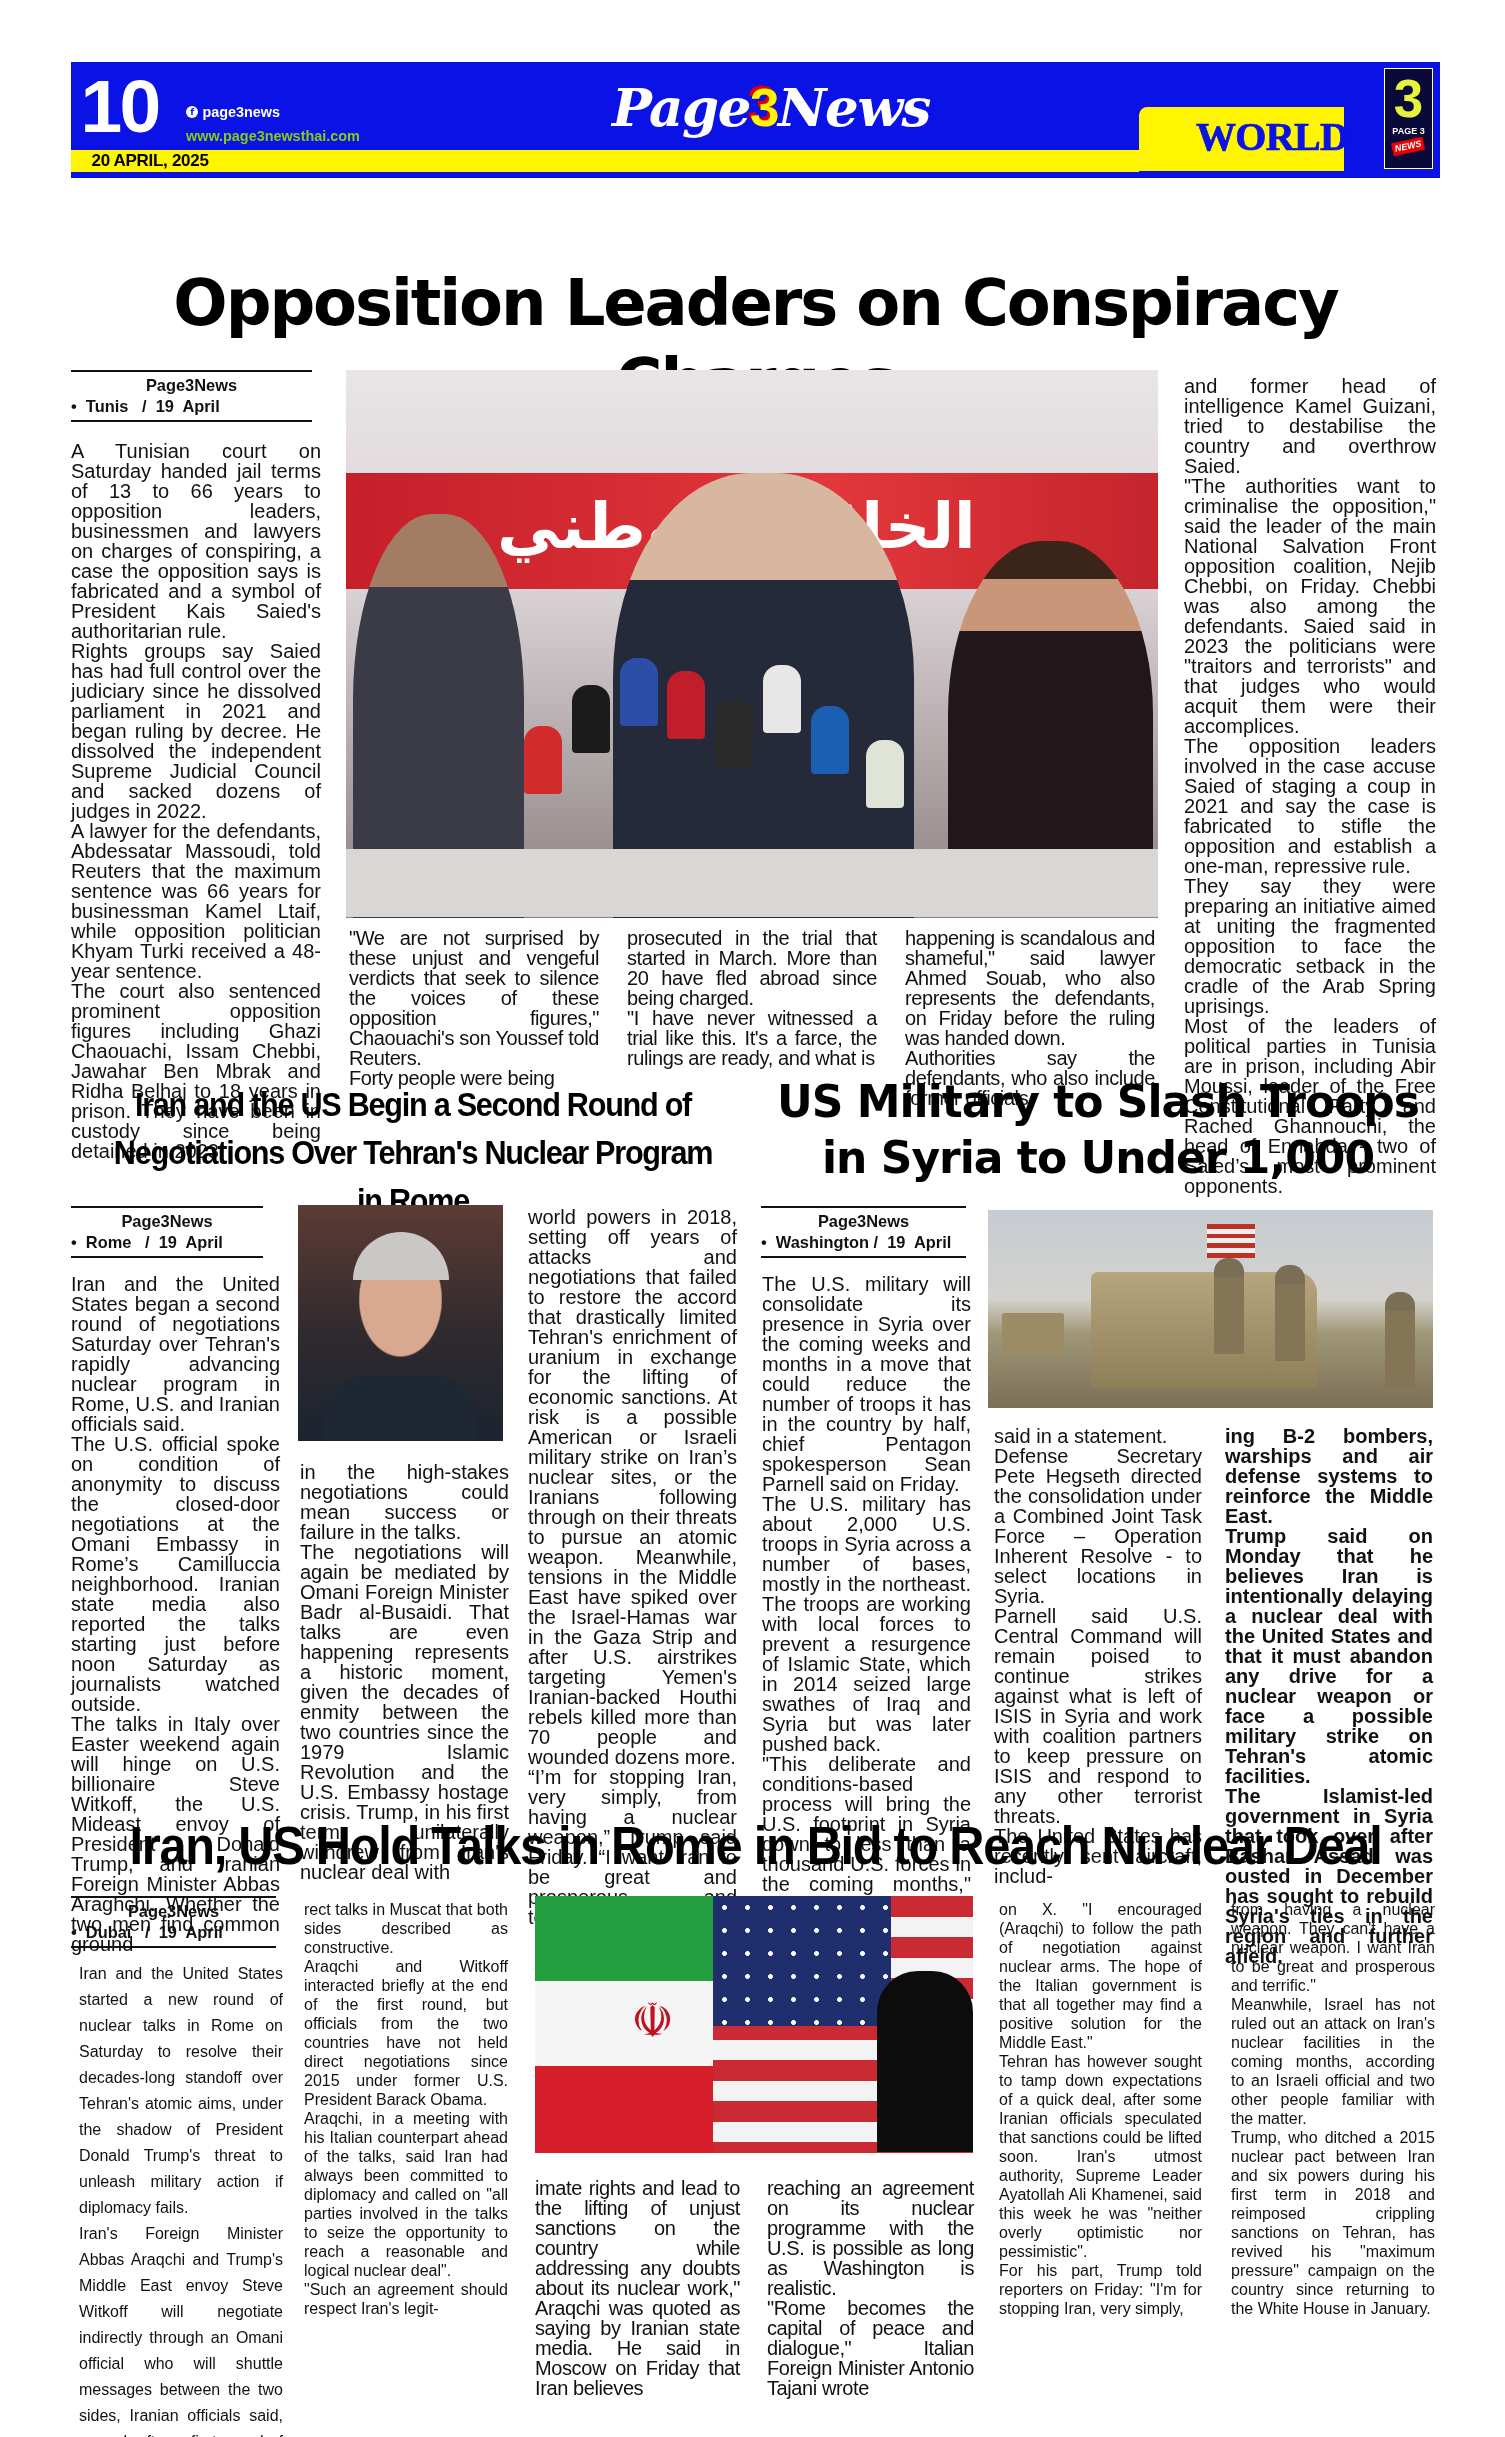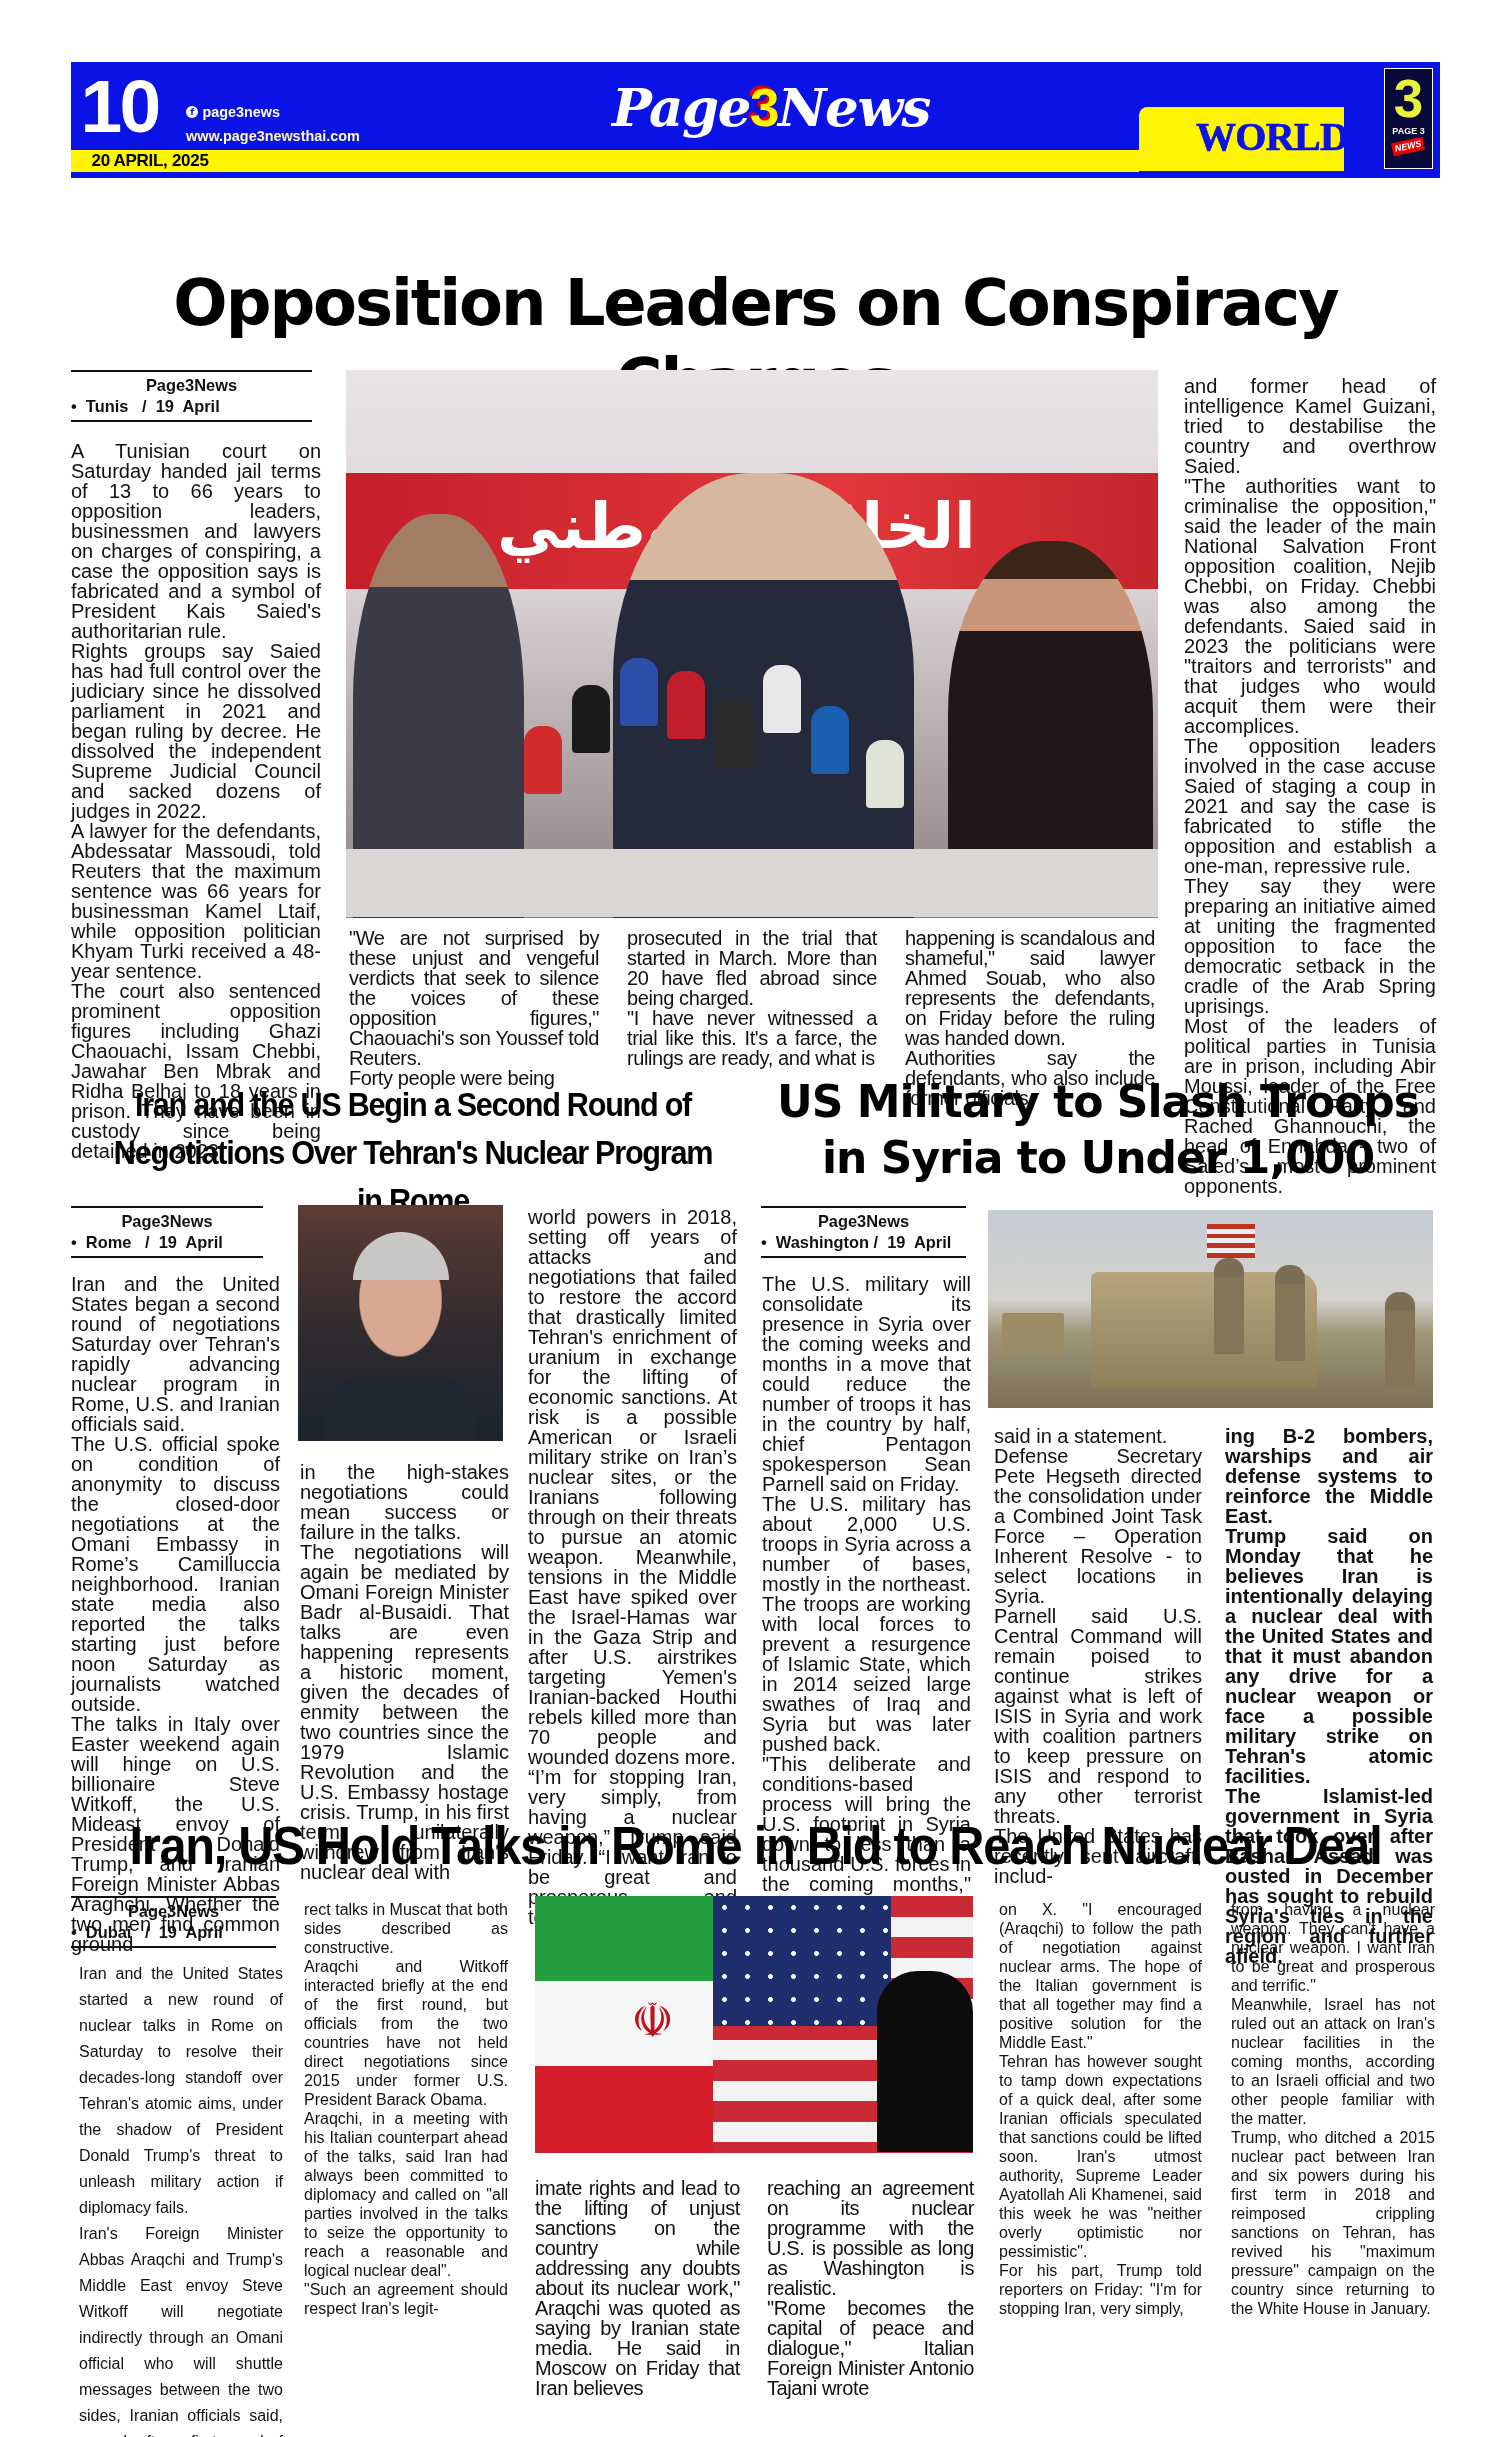--- a/index.html
+++ b/index.html
@@ -7,21 +7,21 @@
   body { position: relative; font-family: "Liberation Sans", sans-serif; color: #111; }
 
   
   .masthead { position: absolute; left: 71px; top: 62px; width: 1369px; height: 115px; background: #0a12e6; }
   .mast-yellow { position: absolute; left: 0; top: 88px; width: 1068px; height: 22px; background: #fff500; }
   .mast-yellow-right { position: absolute; left: 1068px; top: 45px; width: 205px; height: 64px; background: #fff500; border-top-left-radius: 8.2px; }
   .mast-bottom { position: absolute; left: 0; top: 110px; width: 1369px; height: 5.5px; background: #0a12e6; }
   .page-num { position: absolute; left: 9.6px; top: 9.6px; font-family: "Liberation Sans", sans-serif; font-weight: bold; font-size: 75px; line-height: 68px; color: #fff; letter-spacing: -2.7px; }
   .social { position: absolute; left: 115px; top: 42px; color: #fff; font-size: 14.4px; font-weight: bold; display: flex; align-items: center; gap: 4.1px; }
   .fb-icon { width: 12.3px; height: 12.3px; border-radius: 50%; background: #fff; color: #0a12e6; font-size: 9px; font-weight: bold; display: inline-flex; align-items: center; justify-content: center; font-family: "DejaVu Sans", sans-serif; }
-  .website { position: absolute; left: 115px; top: 66px; color: #fef9c3; font-size: 14.4px; font-weight: bold; }
+  .website { position: absolute; left: 115px; top: 66px; color: #84cc16; font-size: 14.4px; font-weight: bold; }
   .issue-date { position: absolute; left: 20.5px; top: 89px; color: #000; font-size: 17px; font-weight: bold; letter-spacing: -0.3px; }
   .brand { position: absolute; left: 541px; top: 13.7px; font-family: "DejaVu Serif", serif; font-weight: bold; font-style: italic; font-size: 53px; color: #fff; letter-spacing: -1.4px; }
   .brand .three { color: #fff500; text-shadow: -2.7px -2.7px 0 #e00000; font-family: "Liberation Sans", sans-serif; font-style: normal; }
   .section-label { position: absolute; left: 1125px; top: 51px; color: #0a12e6; font-family: "Liberation Serif", serif; font-weight: bold; font-size: 40px; letter-spacing: -0.7px; -webkit-text-stroke: 0.7px #0a12e6; }
   .logo-box { position: absolute; left: 1313px; top: 5.5px; width: 49px; height: 101px; background: #0a0a3a; border: 1.4px solid #fff; display: flex; flex-direction: column; align-items: center; }
   .logo-3 { color: #e7f23a; font-size: 53px; font-weight: bold; line-height: 55px; margin-top: 2.7px; }
   .logo-page3 { color: #fff; font-size: 9px; font-weight: bold; }
   .logo-news { color: #fff; background: #e00; font-size: 9px; font-weight: bold; font-style: italic; padding: 1.4px 2.7px; margin-top: 4.1px; transform: rotate(-12deg); }
 
   

